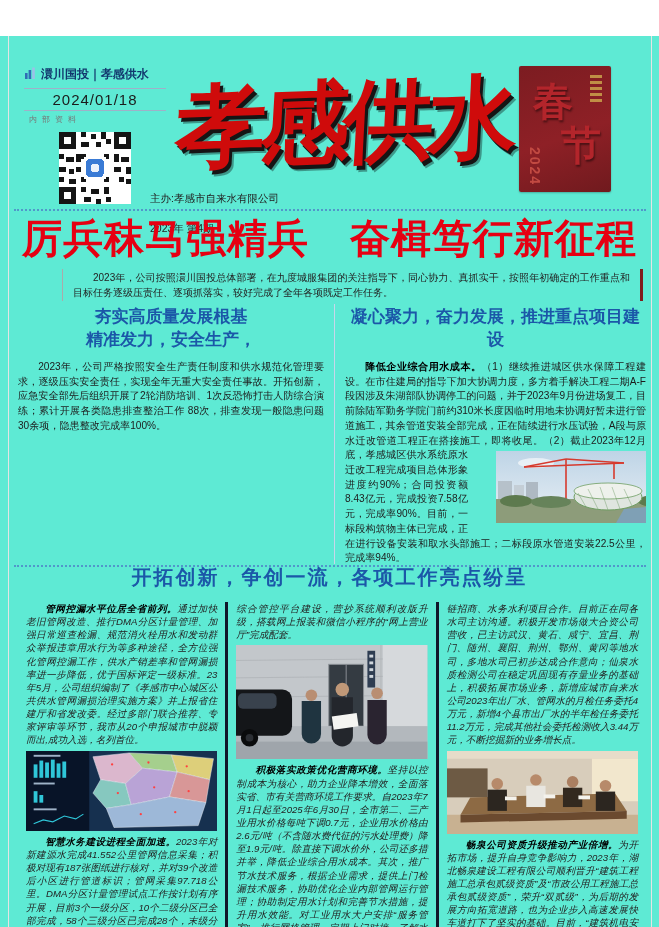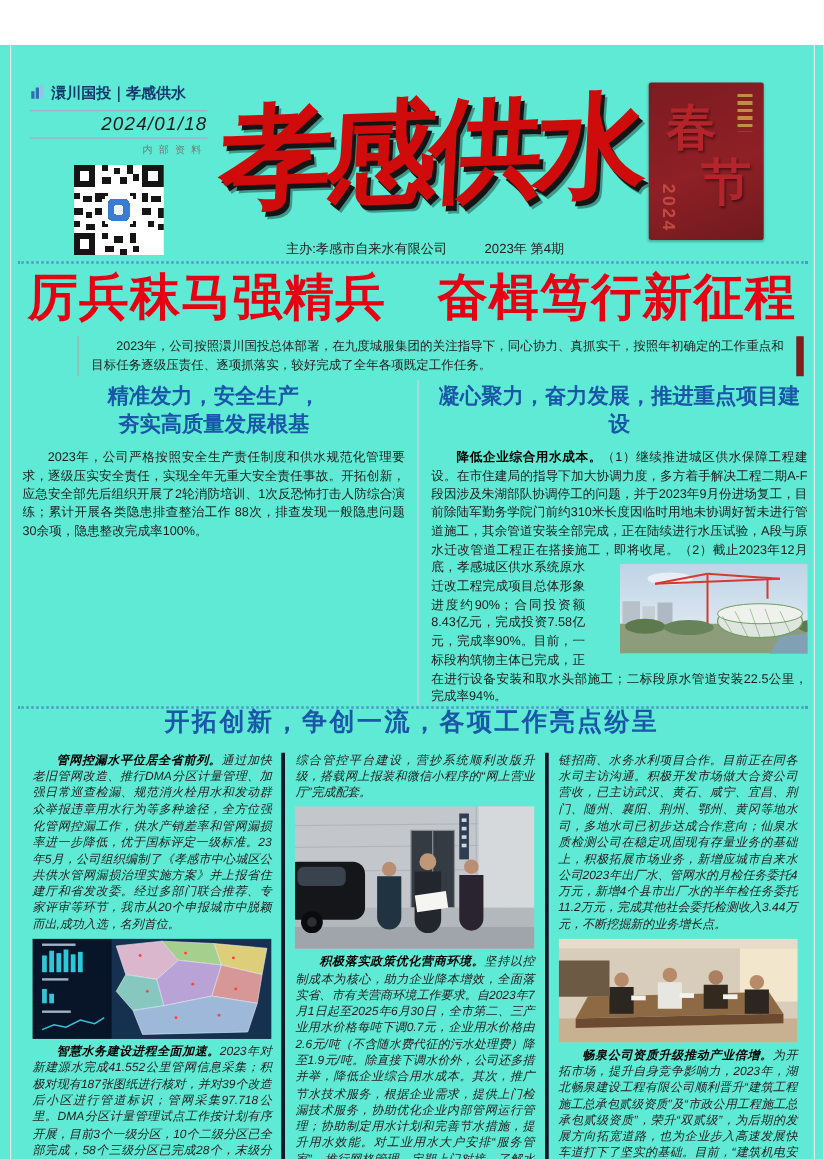--- a/index.html
+++ b/index.html
@@ -5,51 +5,51 @@
   html,body{margin:0;padding:0;background:#ffffff;}
   .page{position:relative;width:659px;height:927px;overflow:hidden;background:#5eead4;
         font-family:"Liberation Sans","DejaVu Sans",sans-serif;margin-top:36px;}
   .frame{position:absolute;top:0;bottom:0;left:8px;right:7px;
          border-left:1px solid #e4e4e4;border-right:1px solid #e4e4e4;pointer-events:none;}
 
   
   .hdr{position:absolute;top:30px;left:24px;width:142px;}
   .org{display:flex;align-items:center;gap:4px;font-size:12px;font-weight:bold;color:#12386e;white-space:nowrap;}
   .dateBox{margin-top:5px;border-top:1px solid #9fb0c8;border-bottom:1px solid #9fb0c8;
-           text-align:right;font-size:15px;color:#1b1b1b;padding:2px 0;letter-spacing:1px;font-style:italic;}
-  .internal{text-align:right;font-size:8px;color:#777;letter-spacing:5px;padding:3px 0 0 5px;}
+           text-align:center;font-size:15px;color:#1b1b1b;padding:2px 0;letter-spacing:1px;}
+  .internal{text-align:left;font-size:8px;color:#777;letter-spacing:5px;padding:3px 0 0 5px;}
   .qrwrap{width:72px;height:72px;margin:7px auto 0;}
 
   .brand{position:absolute;left:166px;top:20px;width:356px;height:132px;display:flex;align-items:center;
          justify-content:center;font-size:90px;font-weight:900;color:#cf0b0b;letter-spacing:-6px;line-height:1;
          transform:rotate(-2deg) skewX(-5deg);text-shadow:3px 4px 0 #151515,5px 6px 0 rgba(0,0,0,.35);
          white-space:nowrap;}
 
   .card{position:absolute;left:519px;top:30px;width:92px;height:126px;border-radius:2px;overflow:hidden;
         background:linear-gradient(160deg,#7c1c21,#8e2026 55%,#701a1e);box-shadow:0 1px 2px rgba(0,0,0,.25);}
   .card .c1{position:absolute;left:14px;top:8px;font-size:40px;font-weight:900;color:#b3252b;
             text-shadow:1px 2px 2px rgba(0,0,0,.45);}
   .card .c2{position:absolute;left:42px;top:52px;font-size:40px;font-weight:900;color:#b3252b;
             text-shadow:1px 2px 2px rgba(0,0,0,.45);}
   .card .yr{position:absolute;left:8px;bottom:6px;writing-mode:vertical-rl;font-size:14px;font-weight:bold;
             color:#c24a42;letter-spacing:2px;}
   .card .gold{position:absolute;right:9px;top:9px;width:12px;height:30px;
               background:repeating-linear-gradient(#caa24b 0 3px,transparent 3px 6px);opacity:.85;}
 
-  .pub{position:absolute;top:156px;left:150px;width:380px;display:flex;justify-content:center;gap:30px;
-       font-size:10.5px;color:#222;}
+  .pub{position:absolute;top:156px;left:150px;width:380px;display:flex;justify-content:center;gap:16px;
+       font-size:10.5px;color:#222;flex-direction:column;}
 
   .dotline{border-top:2px dotted #4d7cc7;opacity:.75;}
   #dot1{position:absolute;top:173px;left:14px;right:13px;}
   #dot2{position:absolute;top:529px;left:14px;right:13px;}
 
   .headline{position:absolute;top:180px;left:0;right:0;text-align:center;font-size:40px;font-weight:900;
             color:#e60012;letter-spacing:1px;line-height:1.1;white-space:nowrap;}
 
-  .intro{position:absolute;top:233px;left:62px;right:16px;border-left:1px solid #aaa;border-right:6px solid #7f1d1d;
+  .intro{position:absolute;top:233px;left:62px;right:16px;border-left:1px solid #aaa;border-right:3px solid #7f1d1d;
          padding:1px 10px;font-size:10px;line-height:1.5;text-align:justify;color:#222;text-indent:2em;}
 
   
   .main{position:absolute;top:268px;left:18px;right:13px;height:260px;display:flex;overflow:hidden;}
   .mcolL{width:306px;padding-right:10px;}
   .mdiv{border-left:1px solid #c8d6ea;}
   .mcolR{flex:1;padding-left:10px;}
   .atitle{text-align:center;color:#1b57a8;font-weight:900;font-size:17px;line-height:1.35;margin:2px 0 8px;}
   .para{margin:0 0 3px;font-size:10.1px;line-height:1.46;text-align:justify;color:#1c1c1c;text-indent:2em;}
   .lead{font-weight:bold;color:#000;}
@@ -147,22 +147,22 @@
 
   <div class="dotline" id="dot1"></div>
 
   <div class="headline">厉兵秣马强精兵　奋楫笃行新征程</div>
 
   <div class="intro">2023年，公司按照澴川国投总体部署，在九度城服集团的关注指导下，同心协力、真抓实干，按照年初确定的工作重点和目标任务逐级压责任、逐项抓落实，较好完成了全年各项既定工作任务。</div>
 
   <div class="main">
     <div class="mcolL">
       <div class="atitle">
+        <div>夯实高质量发展根基</div>
         <div>精准发力，安全生产，</div>
-        <div>夯实高质量发展根基</div>
       </div>
       <p class="para">2023年，公司严格按照安全生产责任制度和供水规范化管理要求，逐级压实安全责任，实现全年无重大安全责任事故。开拓创新，应急安全部先后组织开展了2轮消防培训、1次反恐怖打击人防综合演练；累计开展各类隐患排查整治工作 88次，排查发现一般隐患问题30余项，隐患整改完成率100%。</p>
     </div>
     <div class="mdiv"></div>
     <div class="mcolR">
       <div class="atitle">凝心聚力，奋力发展，推进重点项目建设</div>
       <p class="para">
         <span class="lead">降低企业综合用水成本。</span><span>（1）继续推进城区供水保障工程建设。在市住建局的指导下加大协调力度，多方着手解决工程二期A-F段因涉及朱湖部队协调停工的问题，并于2023年9月份进场复工，目前除陆军勤务学院门前约310米长度因临时用地未协调好暂未进行管道施工，其余管道安装全部完成，正在陆续进行水压试验，A段与原水迁改管道工程正在搭接施工，即将收尾。</span><span class="photo-crane"><svg viewBox="0 0 170 72" preserveAspectRatio="none">
           <defs>
                 <linearGradient id="sky" x1="0" y1="0" x2="0" y2="1">

